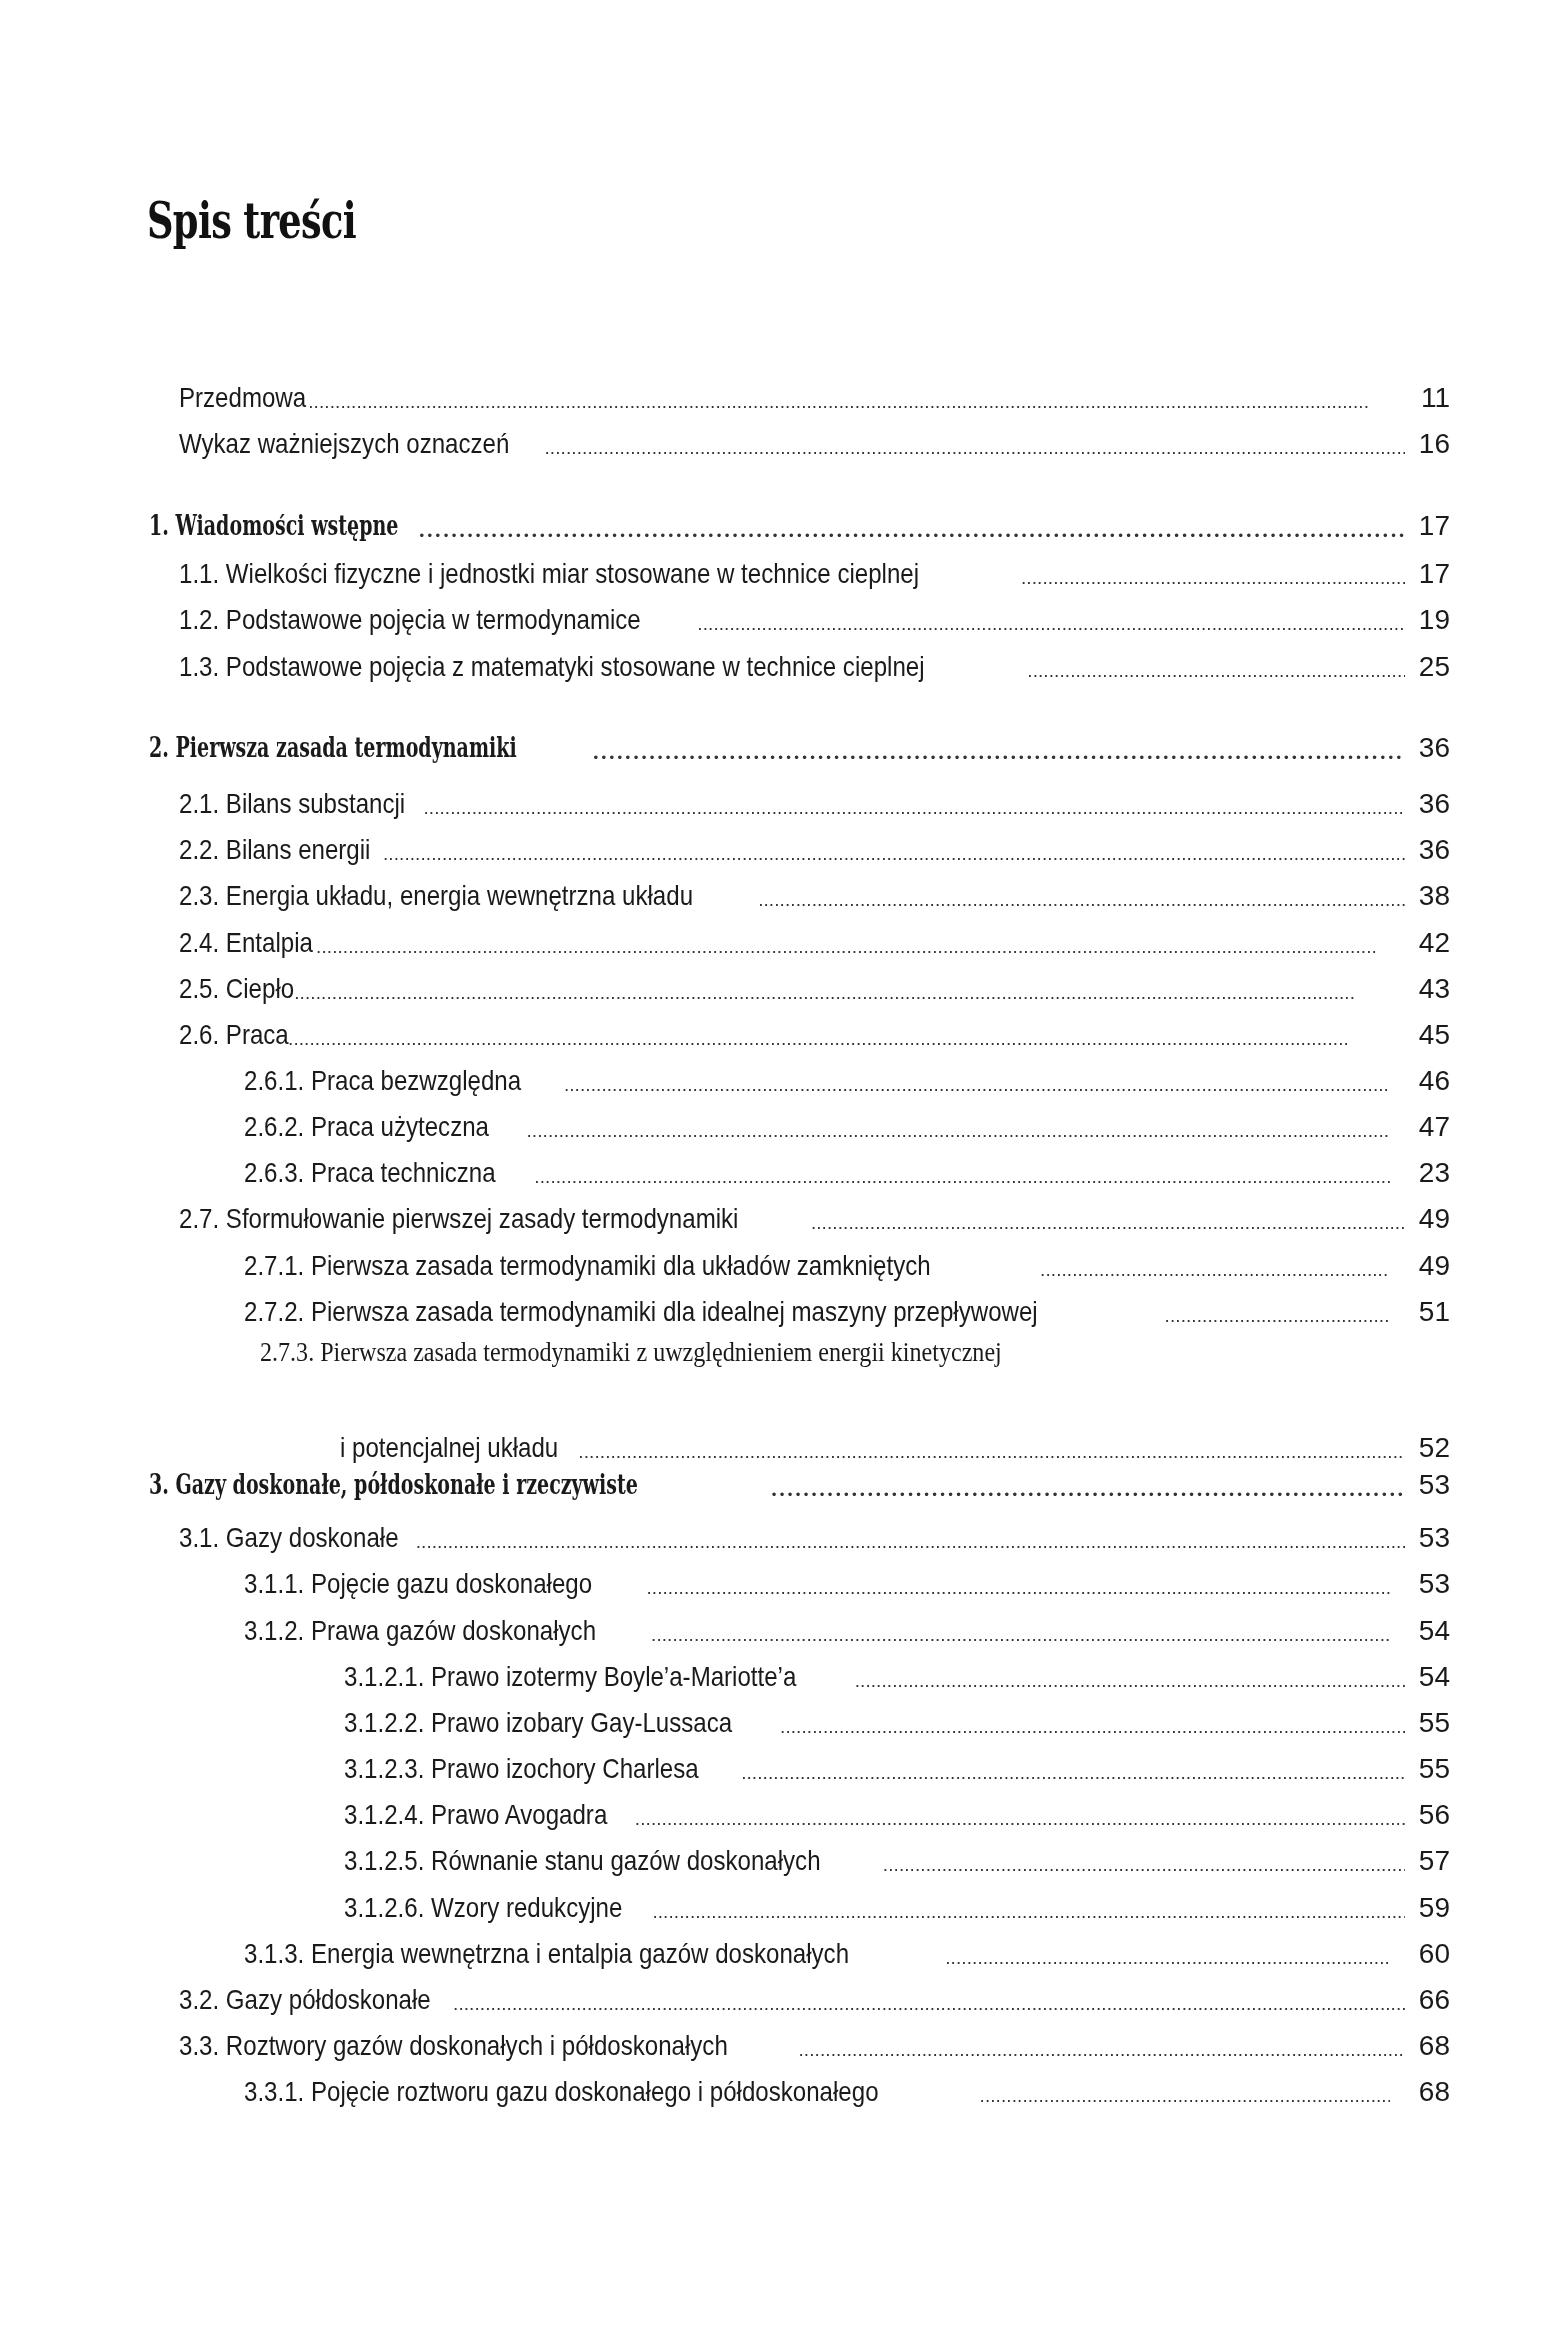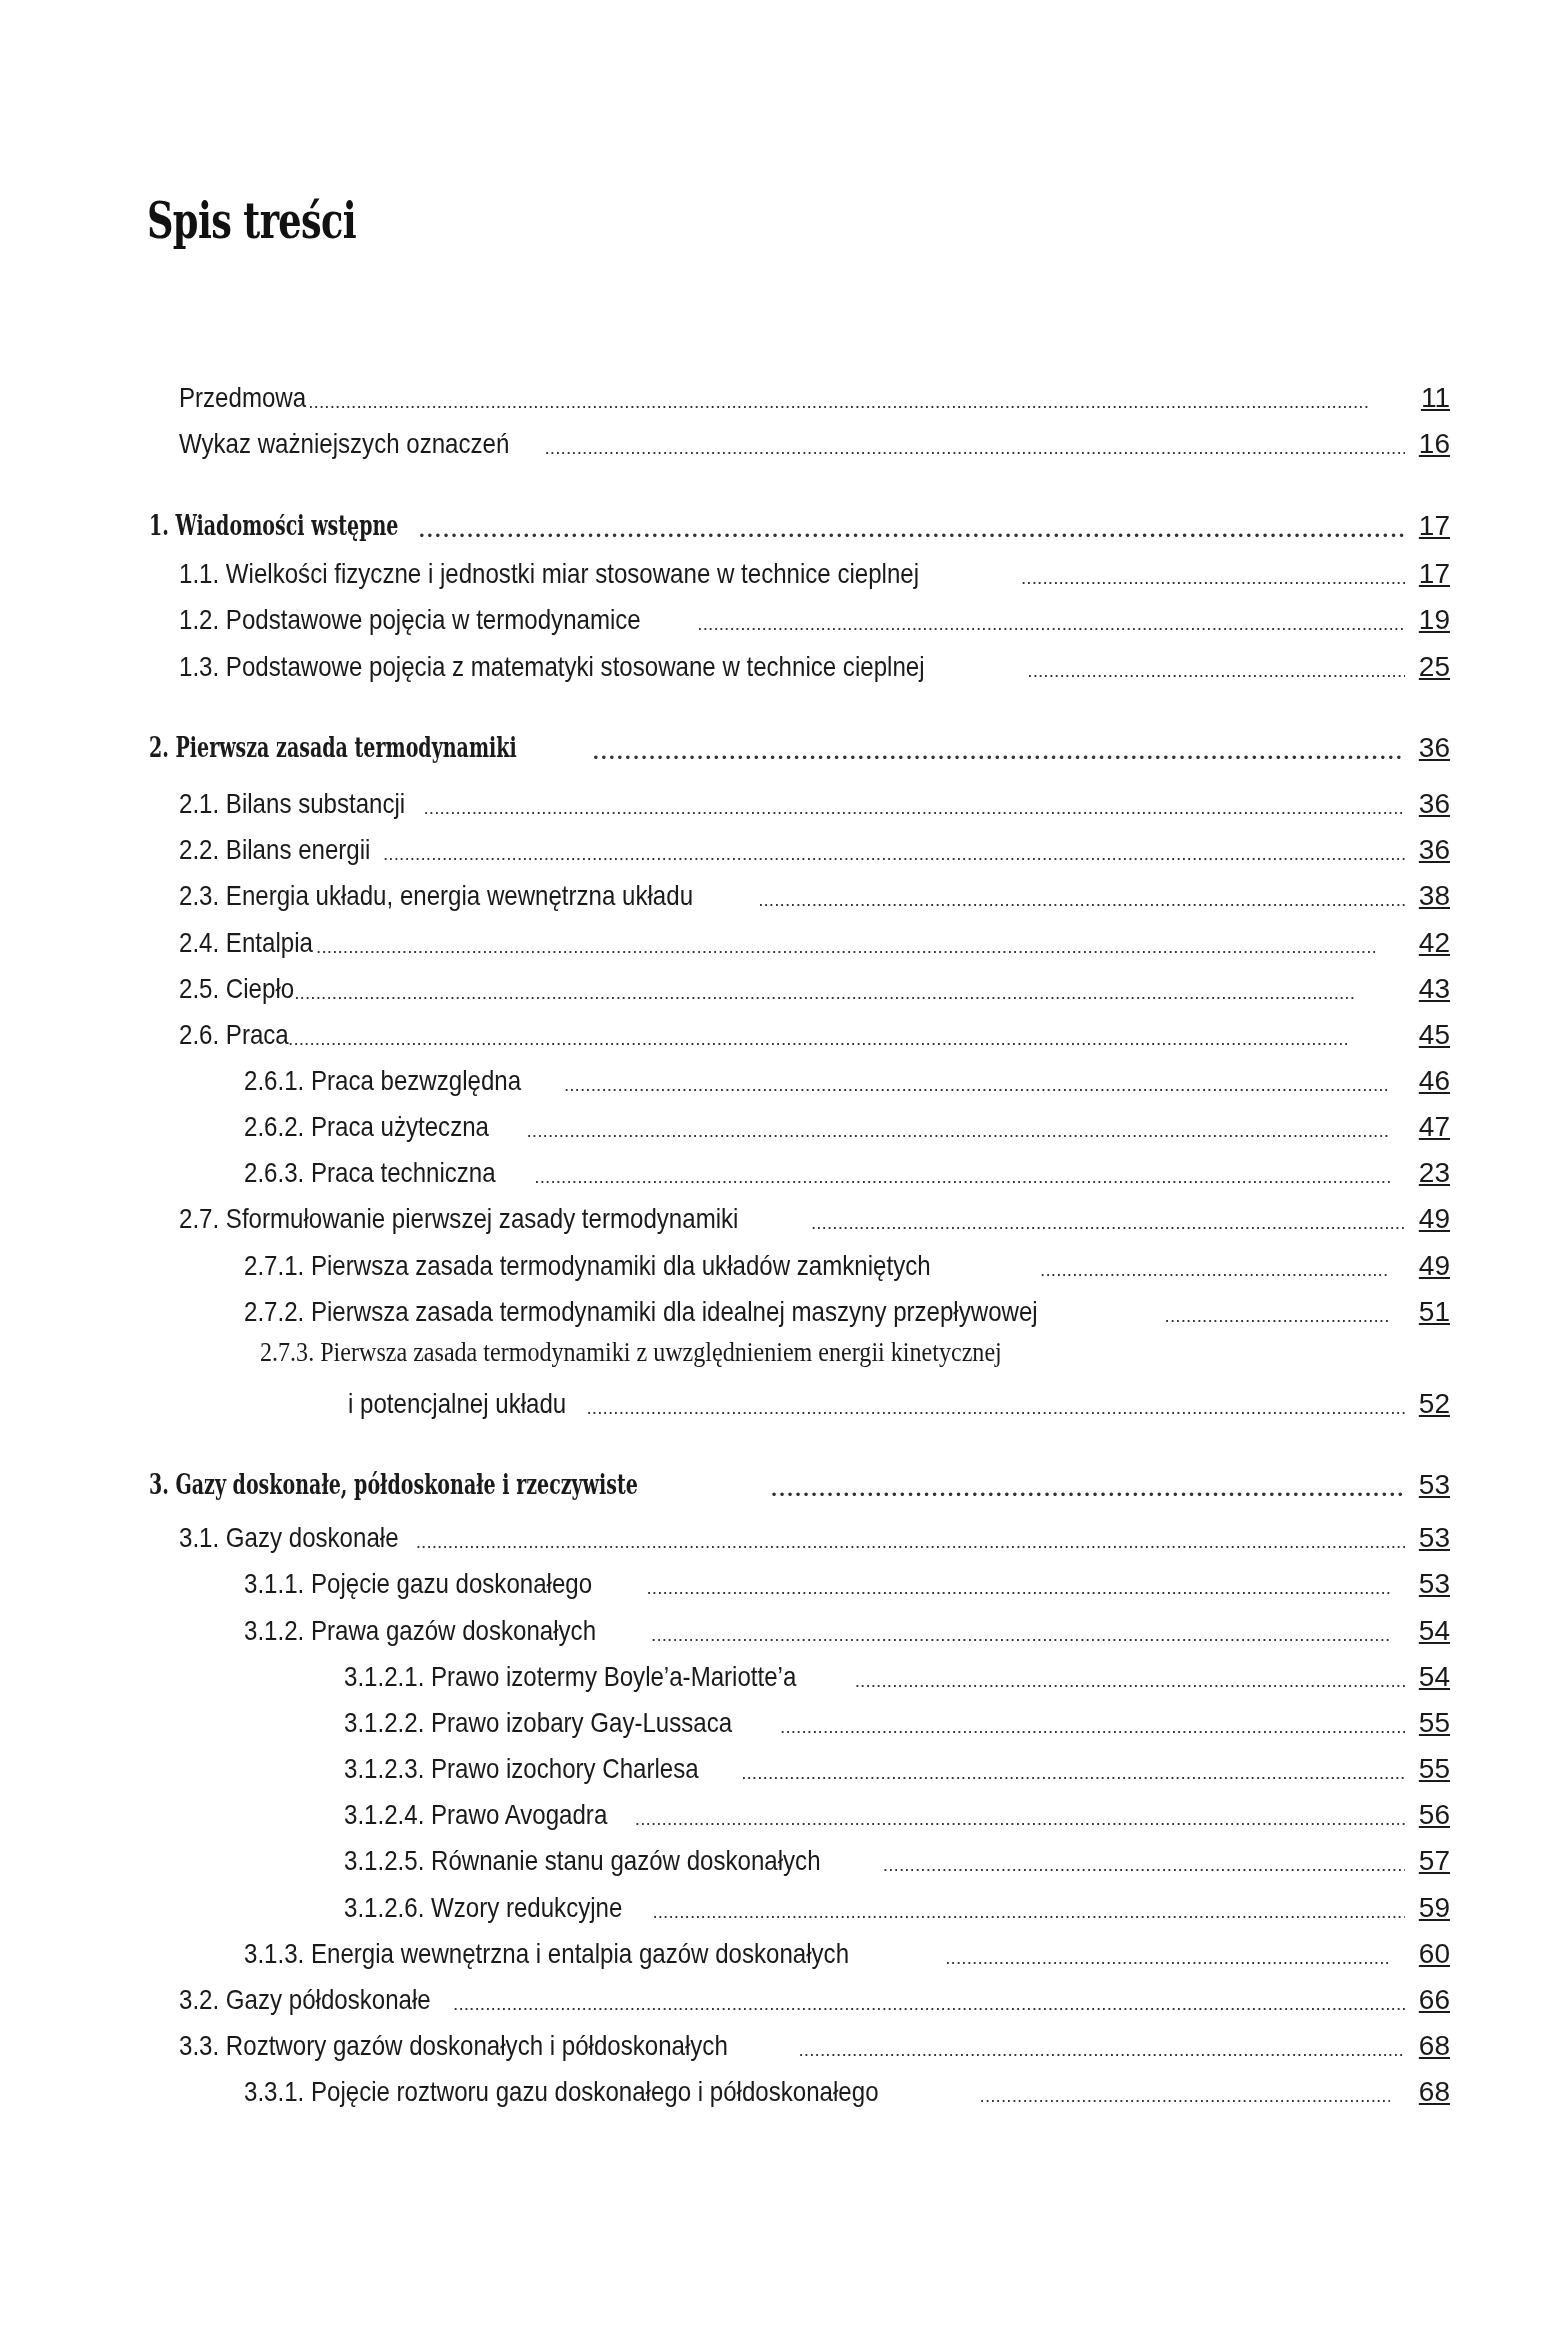--- a/index.html
+++ b/index.html
@@ -19,30 +19,30 @@
   .row .label { white-space: nowrap; display: inline-block; transform: scaleX(0.86); transform-origin: left center; margin-right: -2%; }
   .row .leader {
     flex: 1 1 auto; overflow: hidden; white-space: nowrap;
     margin: 0 6.8px; font-size: 19px; letter-spacing: 0.9px; color: #333;
     position: relative; top: -0.9px;
   }
   .row .leader::before {
     content: ". . . . . . . . . . . . . . . . . . . . . . . . . . . . . . . . . . . . . . . . . . . . . . . . . . . . . . . . . . . . . . . . . . . . . . . . . . . . . . . . . . . . . . . . . . . . . . . . . . . . . . . . . . . . . . . . . . . . . . . . . . . . . . . . . . . . . . . . . . . . . . . . . . . . . . . . . . . . . . . . . . . . . . . . . . . . . . . . . . . . . . . . . . . . . . . . . . . . . .";
     letter-spacing: -2.6px;
   }
-  .row .page { white-space: nowrap; text-align: right; min-width: 38px; text-decoration: underline; }
+  .row .page { white-space: nowrap; text-align: right; min-width: 38px; }
   .row.chapter { font-family: "DejaVu Serif", "Liberation Serif", serif; font-weight: bold; }
   .row.chapter .label { transform: scaleX(0.68); margin-right: -8%; }
   .row.chapter .page { font-family: "Liberation Sans", sans-serif; font-weight: normal; }
   .lvl0 { left: 179px; }
   .lvlch { left: 149px; }
   .lvl1 { left: 179px; }
   .lvl2 { left: 244px; gap: 15px; }
   .lvl3 { left: 344px; }
-  .lvlcont { left: 348px; }
+  .lvlcont { left: 340px; margin-top: 44px; }
   .plain-line {
     position: absolute; left: 260px; height: 38px;
     font-family: Liberation Serif, serif; font-size: 28px; color: #1a1a1a; white-space: nowrap;
   }
   .plain-line .label { display: inline-block; transform: scaleX(0.86); transform-origin: left center; }
 </style>
 </head>
 <body>
 
 <div class="page-title">Spis treści</div>

